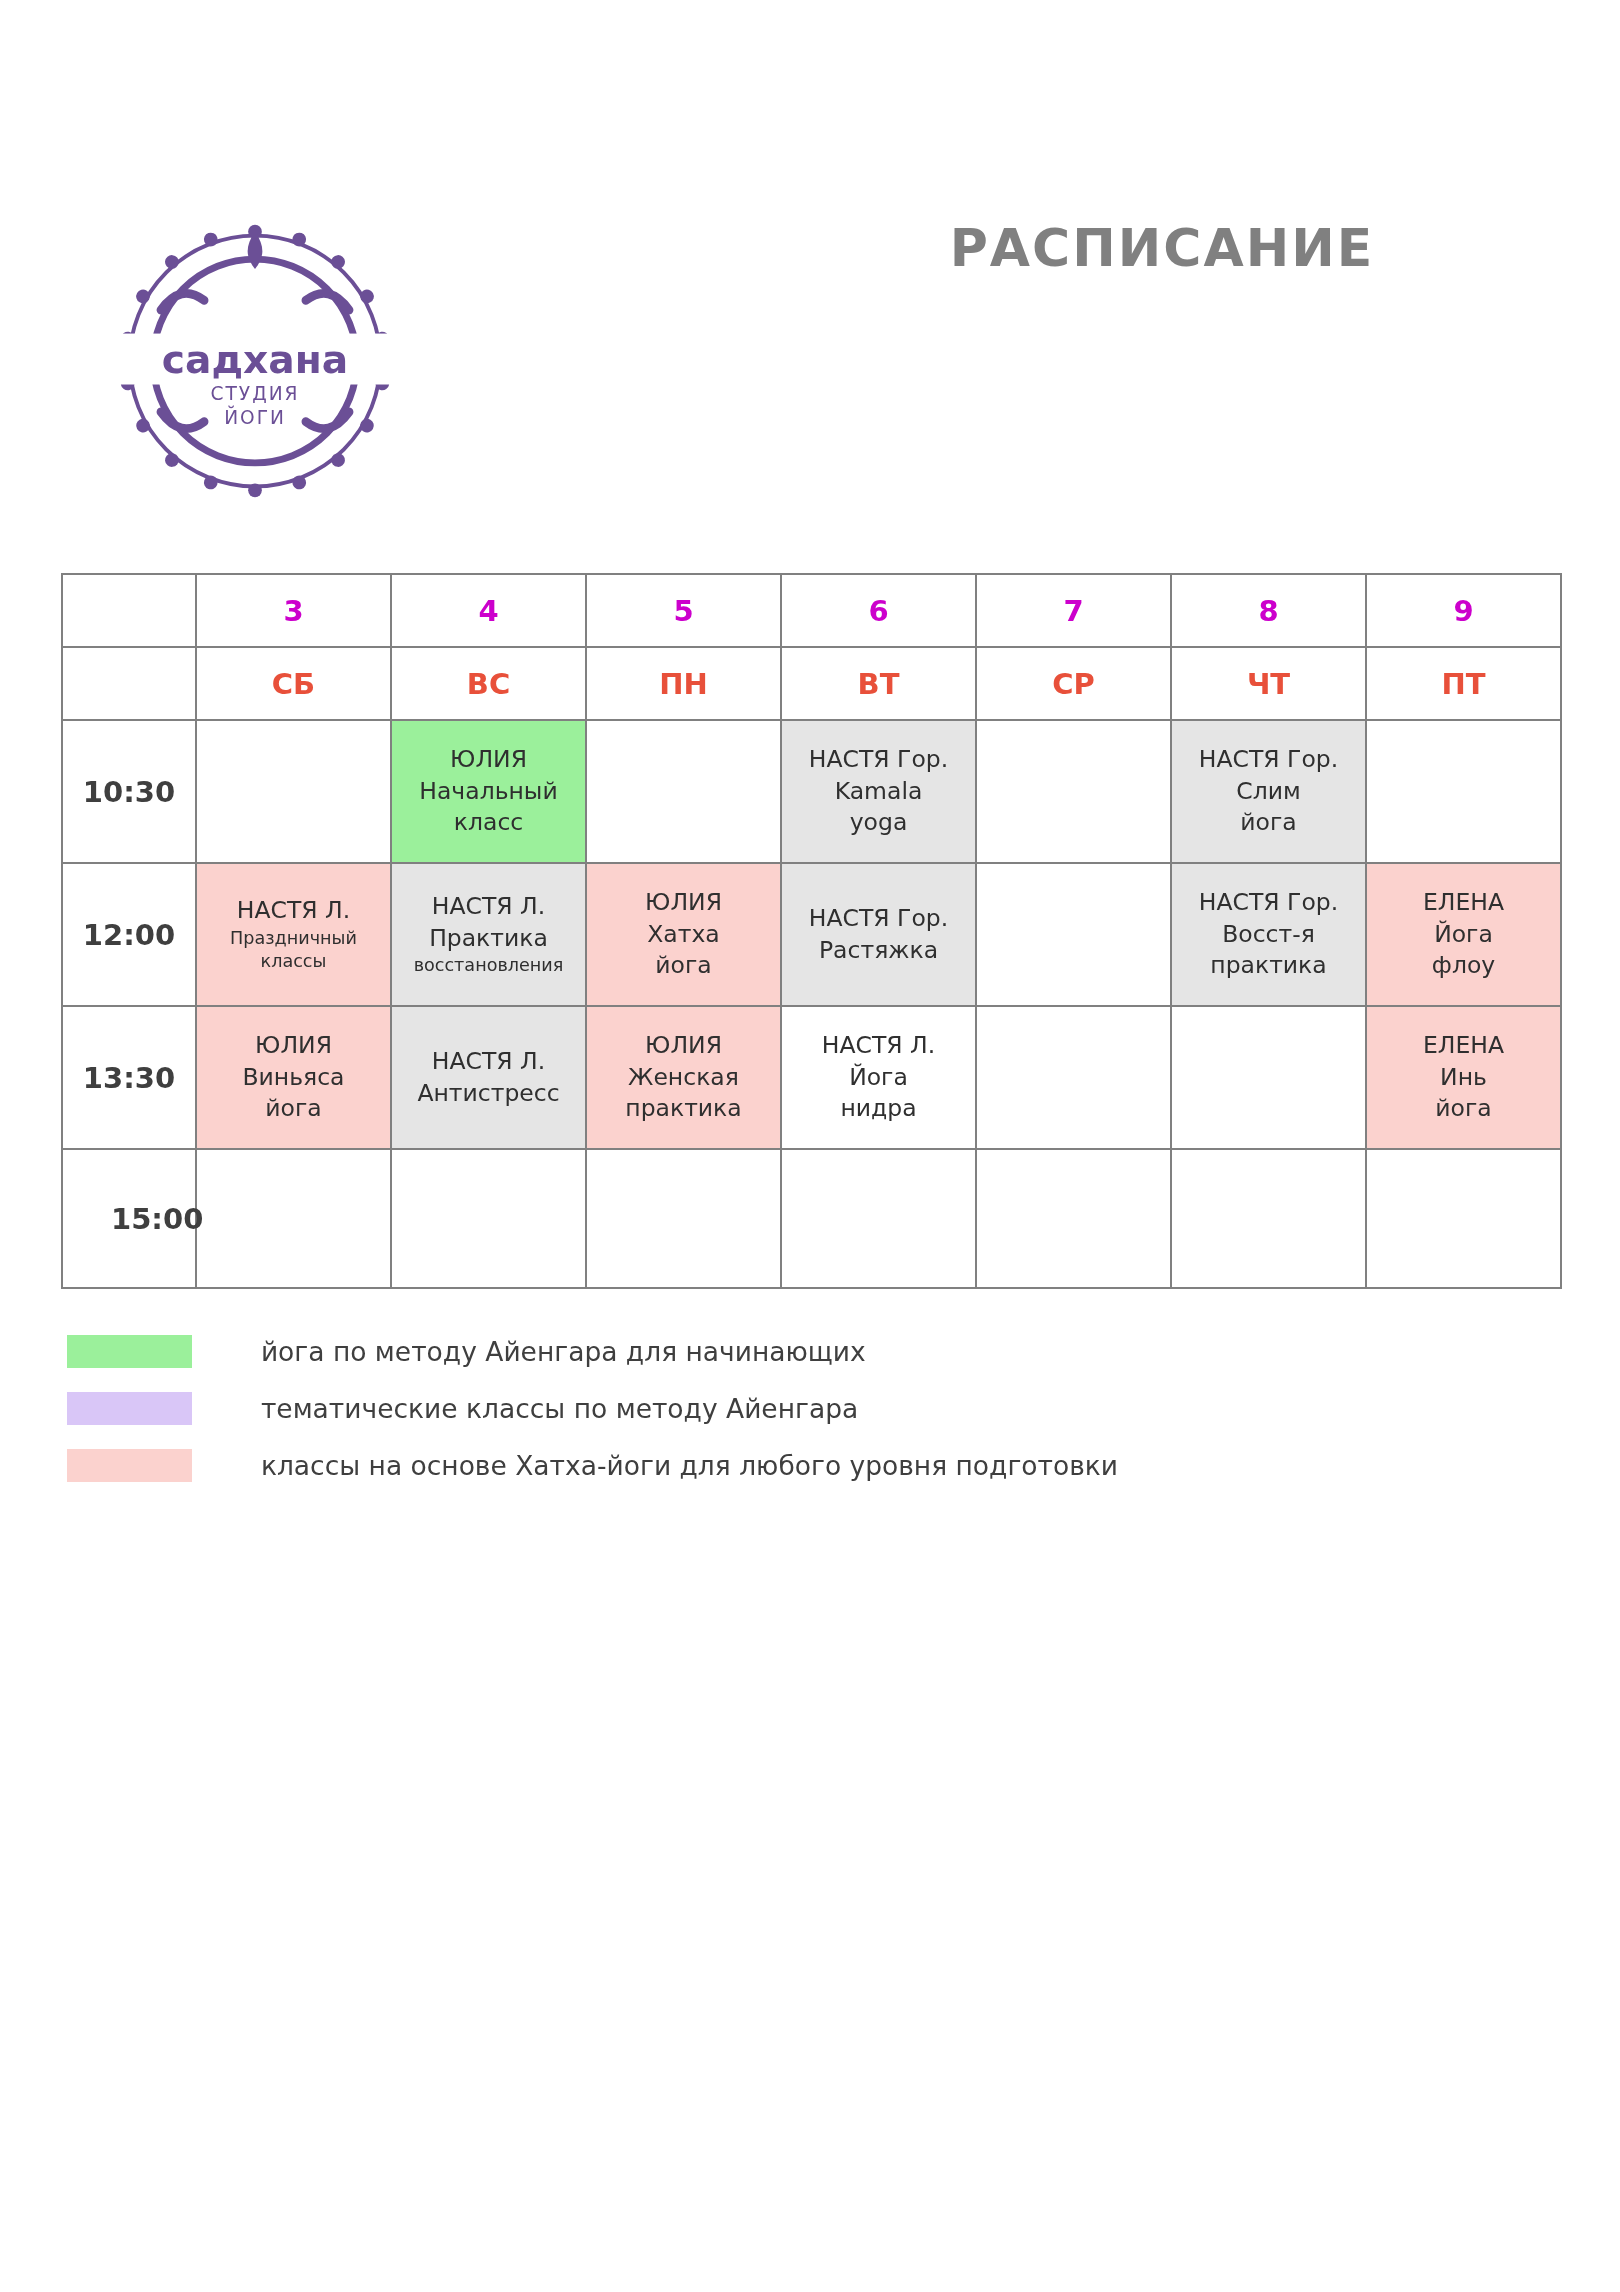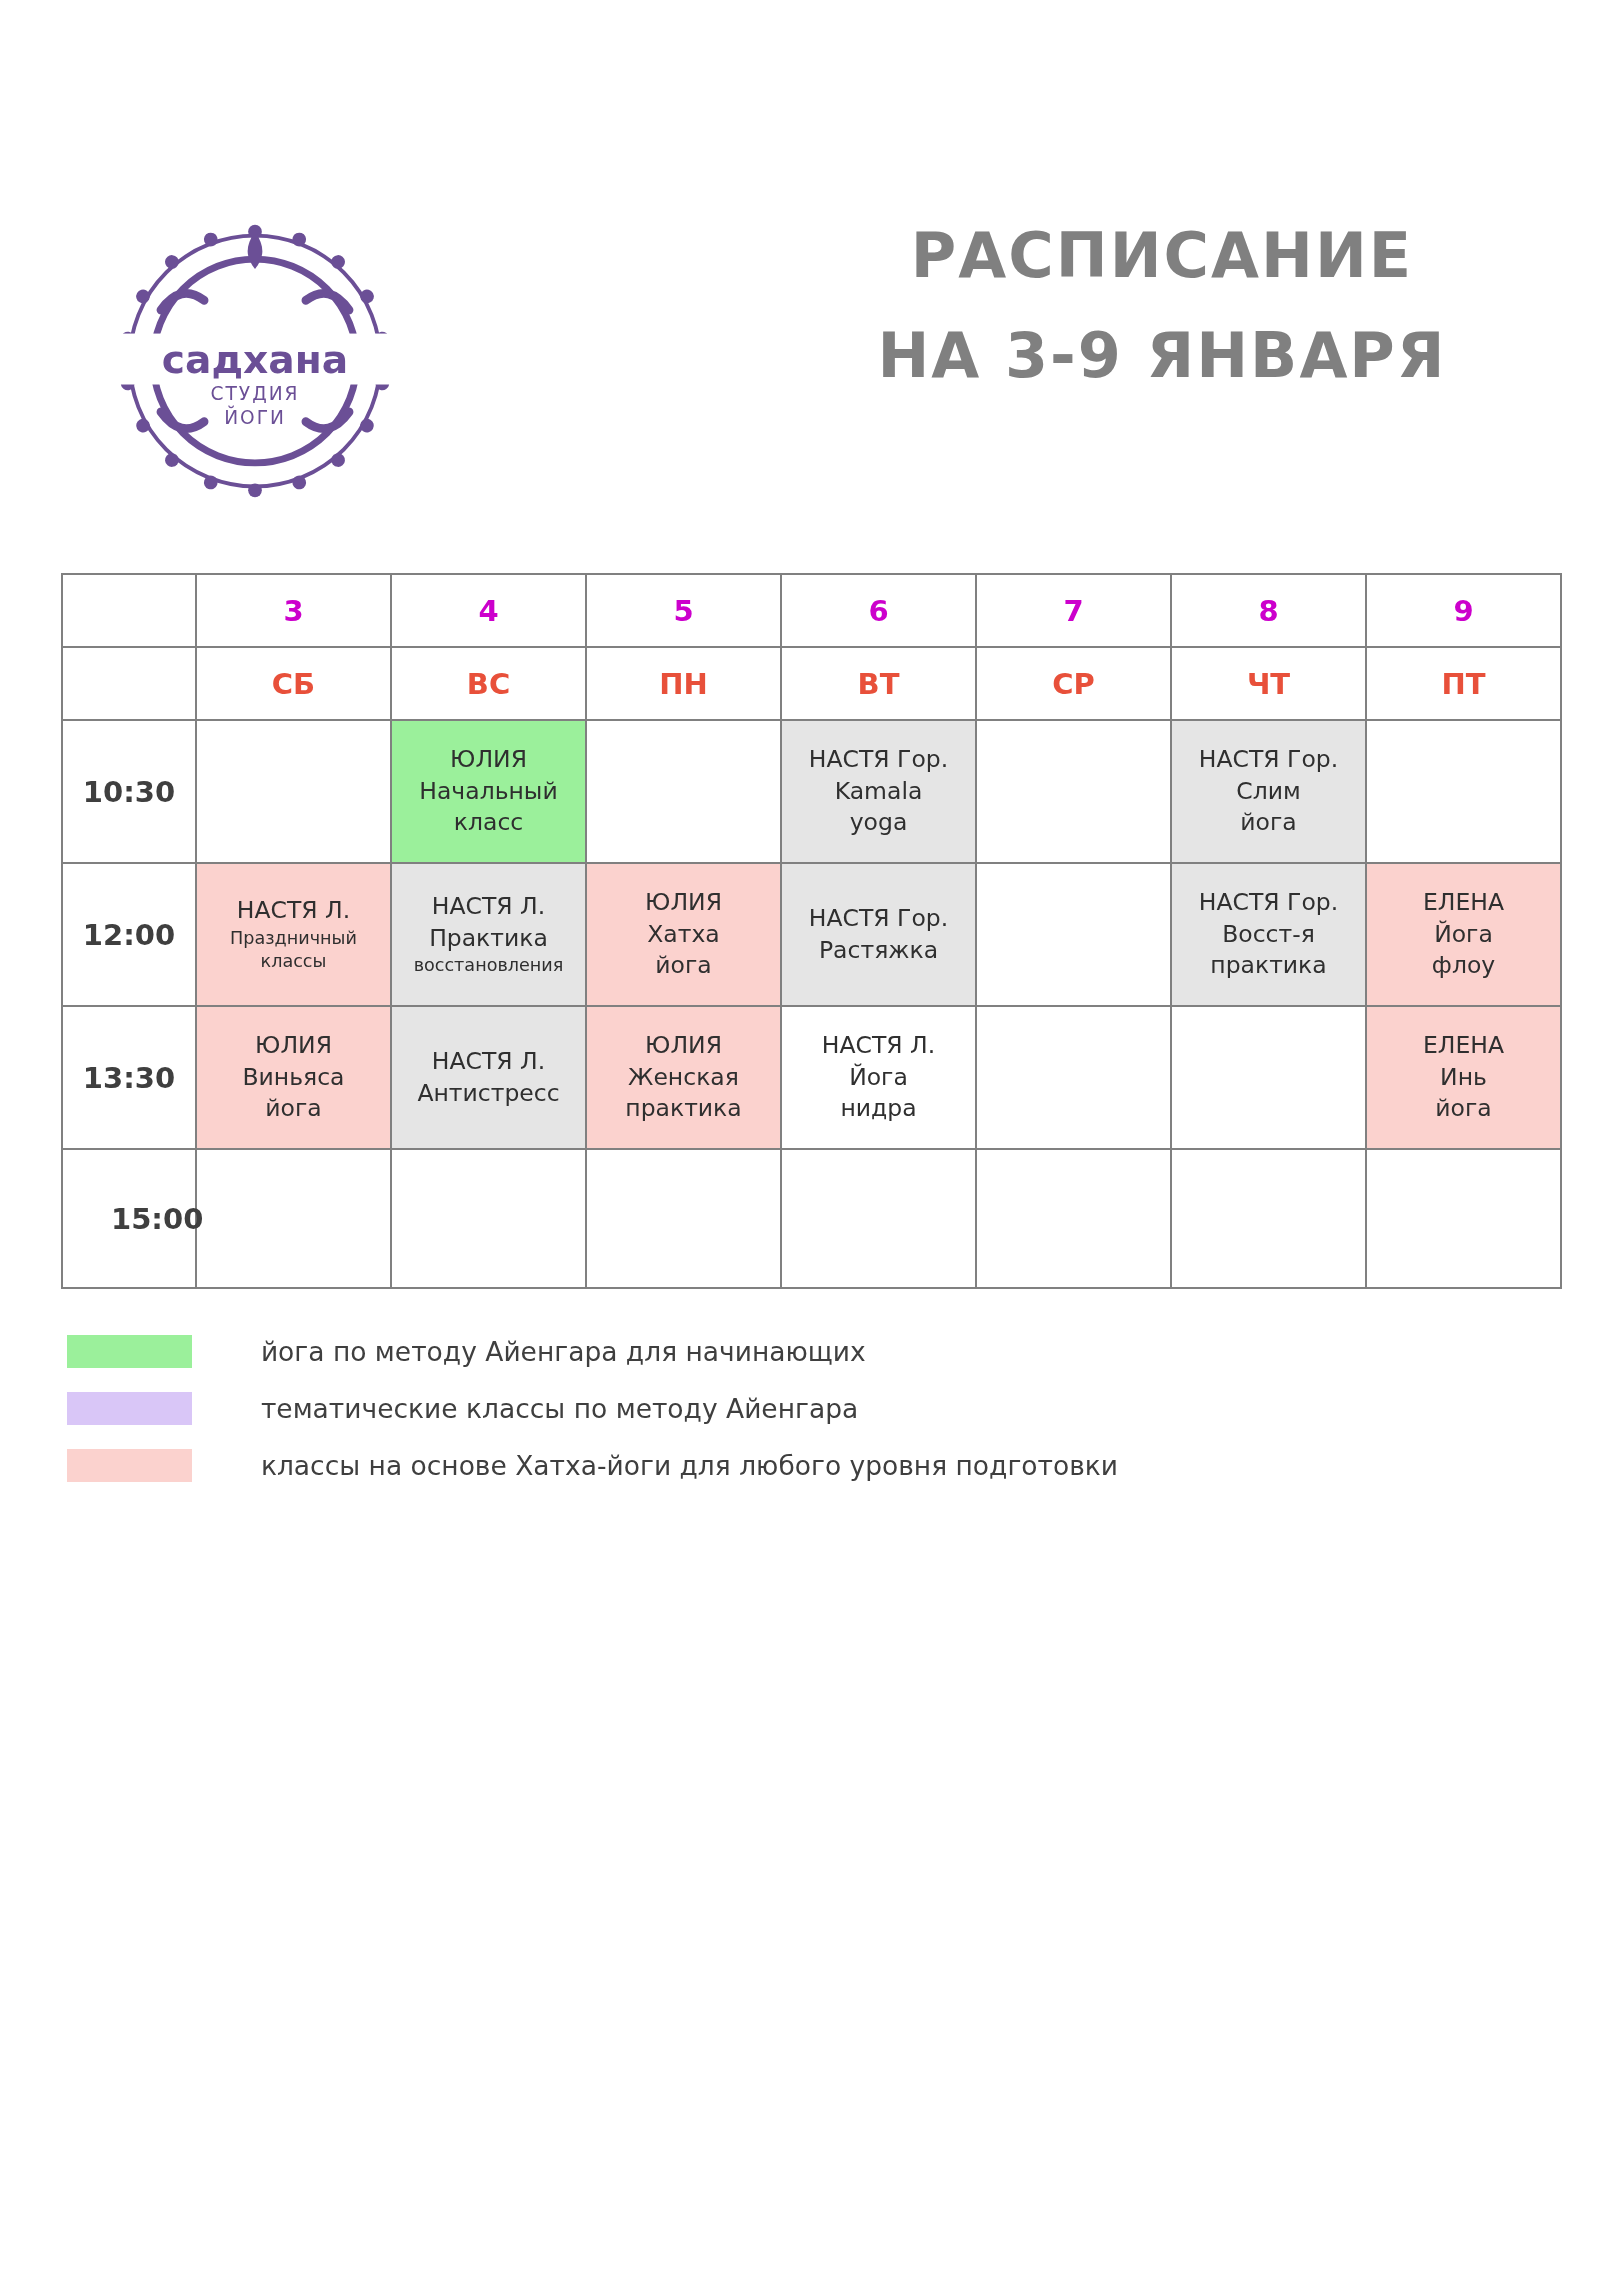--- a/index.html
+++ b/index.html
@@ -36,21 +36,21 @@
   .title-block {
     position: absolute;
     left: 765px;
     top: 206px;
     width: 794px;
     text-align: center;
   }
   .title-line {
     font-family: "DejaVu Sans", "Liberation Sans", sans-serif;
     font-weight: bold;
-    font-size: 62px;
+    font-size: 52px;
     letter-spacing: 2px;
     color: #808080;
     line-height: 1.62;
     white-space: nowrap;
   }
 
   
   .schedule-wrap {
     position: absolute;
     left: 61px;
@@ -223,21 +223,20 @@
       </g>
       <rect x="18" y="118" width="284" height="52" fill="#ffffff"></rect>
       <text x="160" y="158" text-anchor="middle" font-family="DejaVu Sans, Liberation Sans, sans-serif" font-size="40" font-weight="bold" fill="#6b4f96">садхана</text>
       <text x="160" y="186" text-anchor="middle" font-family="DejaVu Sans, Liberation Sans, sans-serif" font-size="19" letter-spacing="2" fill="#6b4f96">СТУДИЯ</text>
       <text x="160" y="210" text-anchor="middle" font-family="DejaVu Sans, Liberation Sans, sans-serif" font-size="19" letter-spacing="2" fill="#6b4f96">ЙОГИ</text>
     </svg>
   </div>
 
   <div class="title-block">
     <div class="title-line" style="color: rgb(128, 128, 128);">РАСПИСАНИЕ</div>
-    <div class="title-line" style="color: rgb(128, 128, 128);">НА 3-9 ЯНВАРЯ</div>
   </div>
 </div>
 
 <div class="schedule-wrap">
   <table class="schedule">
     <colgroup>
       <col class="time-col">
       <col class="day-col">
         <col class="day-col">
         <col class="day-col">

